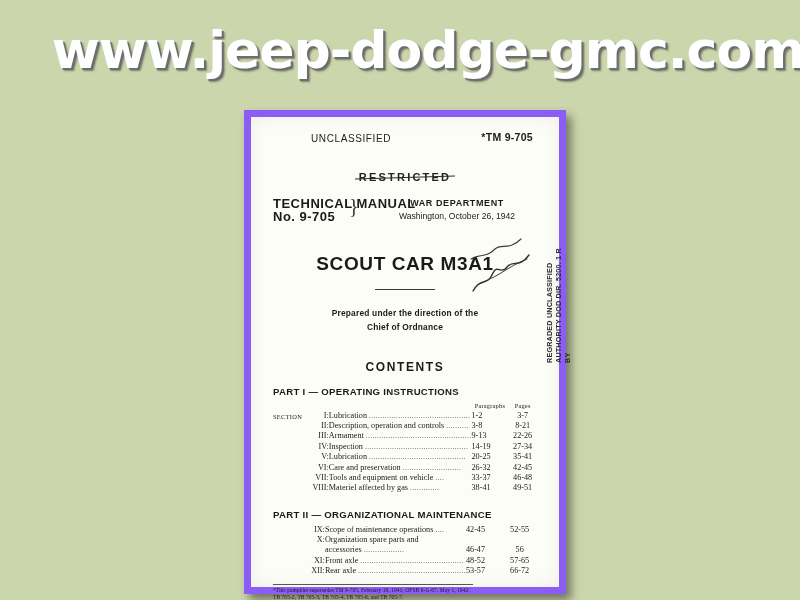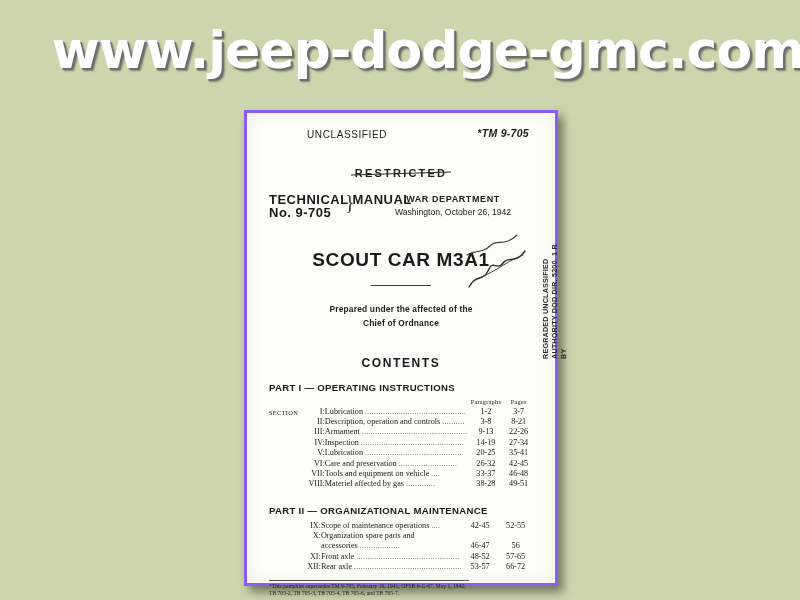--- a/index.html
+++ b/index.html
@@ -36,21 +36,21 @@
 
   
   .page-shadow {
     position: absolute;
     left: 244px;
     top: 110px;
     width: 308px;
     height: 470px;
     background: #ffffff;
     box-shadow: 5px 6px 9px rgba(0,0,0,0.45);
-    border: 3px solid #8b5cf6;
+    border: 7px solid #8b5cf6;
   }
   .page {
     position: absolute;
     inset: 0;
     background: #fdfdf8;
     padding: 14px 22px 8px 22px;
     box-sizing: border-box;
     color: #1a1a1a;
     font-family: "Liberation Serif", serif;
   }
@@ -77,21 +77,20 @@
     color: #222;
   }
   .tm-number {
     position: absolute;
     right: 4px;
     top: 0px;
     font-family: "Liberation Sans", sans-serif;
     font-weight: bold;
     font-size: 10.5px;
     letter-spacing: 0.3px;
-    font-style: italic;
   }
 
   .restricted-wrap {
     text-align: center;
     margin-top: 14px;
     height: 16px;
     position: relative;
   }
   .restricted {
     display: inline-block;
@@ -232,21 +231,20 @@
     white-space: nowrap;
     overflow: hidden;
   }
   .c-name .leader {
     color: #444;
     letter-spacing: 0.4px;
     font-size: 7.4px;
   }
   .c-para {
     width: 40px;
-    text-align: center;
     white-space: nowrap;
   }
   .c-page {
     width: 38px;
     text-align: center;
     white-space: nowrap;
   }
   tr.indent .c-name { padding-left: 0; }
   .sub-name { padding-left: 18px; }
 
@@ -319,21 +317,21 @@
       <div class="war-dept">
         <div class="wd-title">WAR DEPARTMENT</div>
         <div>Washington, October 26, 1942</div>
       </div>
     </div>
 
     <div class="title">SCOUT CAR M3A1</div>
     <div class="rule"></div>
 
     <div class="prepared">
-      <div>Prepared under the affected of the</div>
+      <div>Prepared under the direction of the</div>
       <div>Chief of Ordnance</div>
     </div>
 
     <div class="contents">CONTENTS</div>
 
     <div class="part-head">PART I — OPERATING INSTRUCTIONS</div>
     <table class="toc">
       <tbody>
           <tr>
         <th class="c-sect"></th>
@@ -388,21 +386,21 @@
         <td class="c-sect"></td>
         <td class="c-rom">VII:</td>
         <td class="c-name"><span>Tools and equipment on vehicle</span> <span class="leader">....</span></td>
         <td class="c-para">33-37</td>
         <td class="c-page">46-48</td>
       </tr>
       <tr>
         <td class="c-sect"></td>
         <td class="c-rom">VIII:</td>
         <td class="c-name"><span>Materiel affected by gas</span> <span class="leader">.............</span></td>
-        <td class="c-para">38-28</td>
+        <td class="c-para">38-41</td>
         <td class="c-page">49-51</td>
       </tr>
     </tbody>
       </table>
 
     <div class="part-head second">PART II — ORGANIZATIONAL MAINTENANCE</div>
     <table class="toc">
       <tbody>
           <tr>
         <td class="c-sect"></td>

